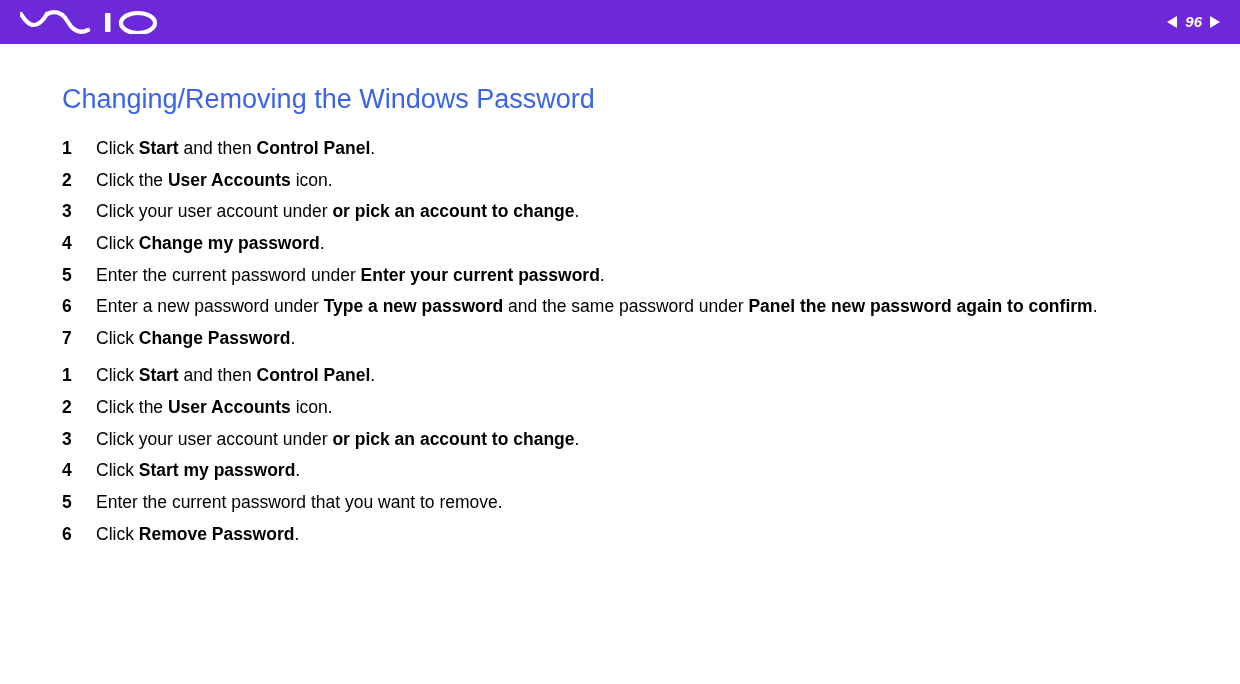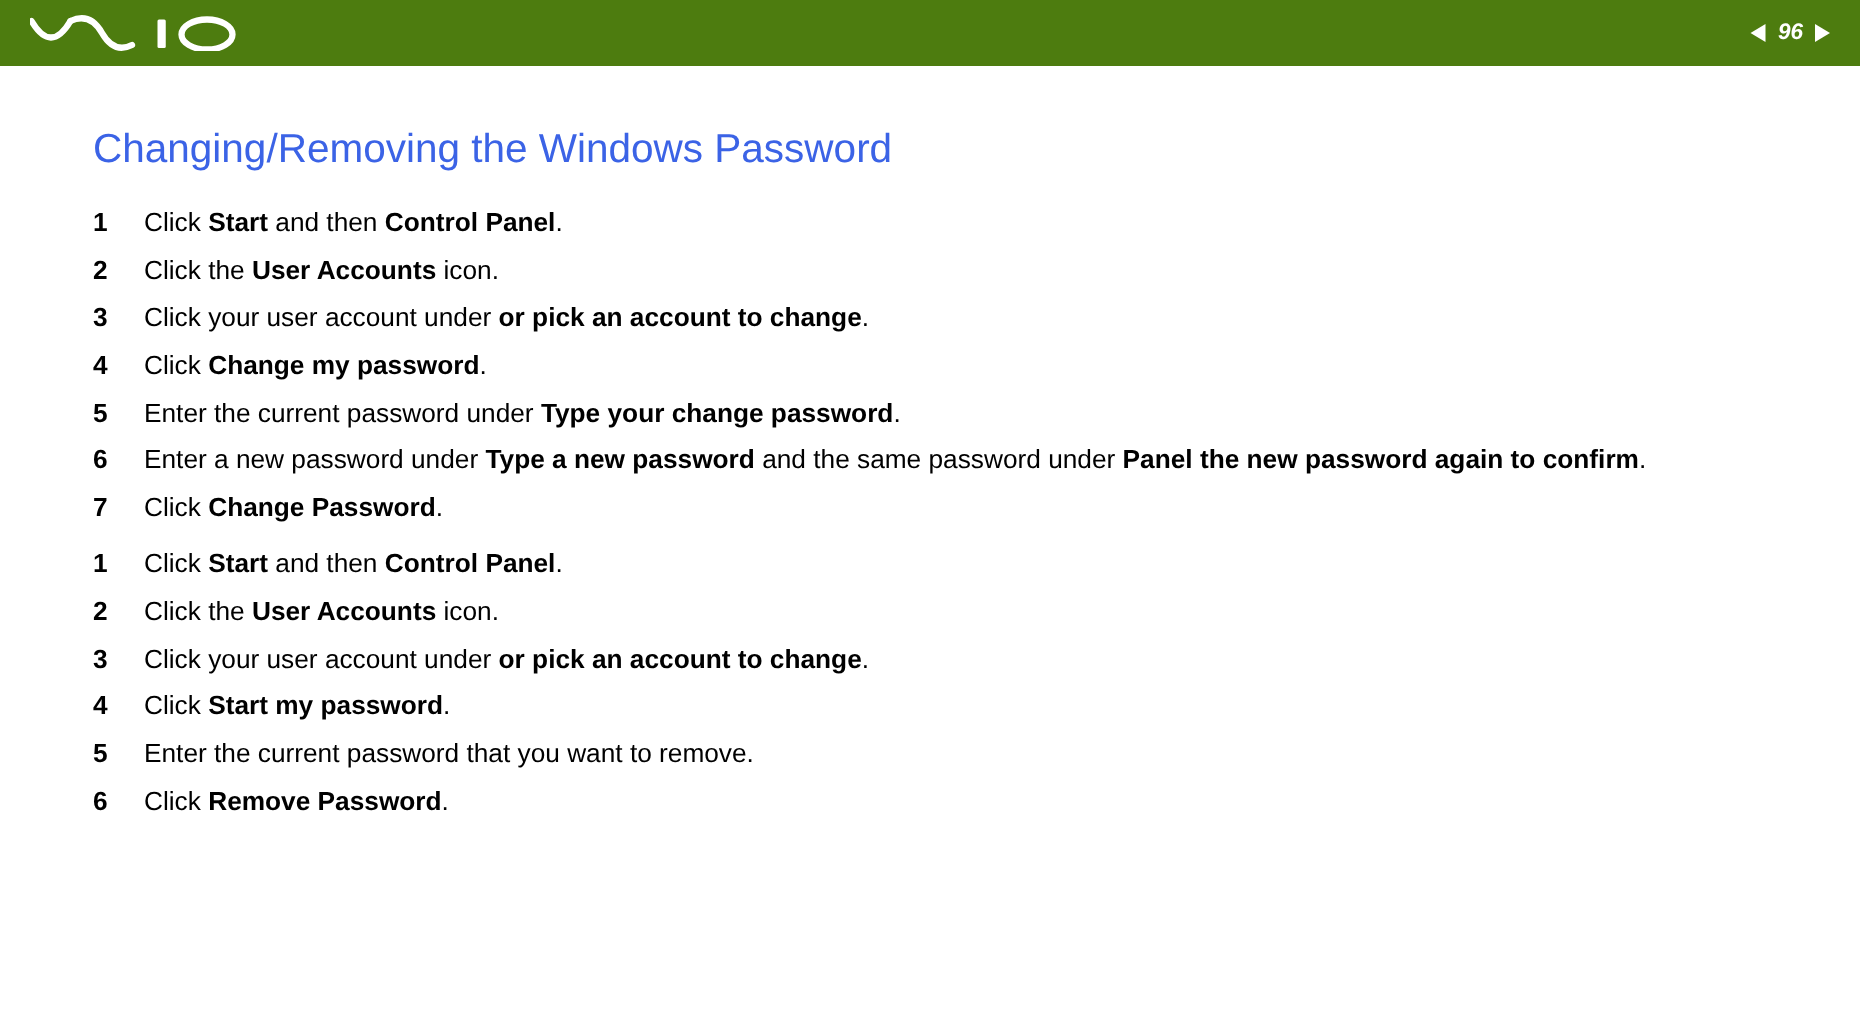--- a/index.html
+++ b/index.html
@@ -4,21 +4,21 @@
 <style>
   * { box-sizing: border-box; margin: 0; padding: 0; }
   body {
     width: 1240px;
     height: 684px;
     background: #ffffff;
     font-family: Arial, Helvetica, sans-serif;
     color: #000;
   }
   .header {
-    background: #4d7c0f;
+    background: #6d28d9;
     height: 44px;
     display: flex;
     justify-content: space-between;
     align-items: center;
     padding: 0 18px 0 20px;
     color: #fff;
   }
   .logo {
     display: flex;
     align-items: center;
@@ -131,21 +131,21 @@
       <li>
         <span class="step-num">3</span>
         <span class="step-text">Click your user account under <b>or pick an account to change</b>.</span>
       </li>
       <li>
         <span class="step-num">4</span>
         <span class="step-text">Click <b>Change my password</b>.</span>
       </li>
       <li>
         <span class="step-num">5</span>
-        <span class="step-text">Enter the current password under <b>Type your change password</b>.</span>
+        <span class="step-text">Enter the current password under <b>Enter your current password</b>.</span>
       </li>
       <li>
         <span class="step-num">6</span>
         <span class="step-text">Enter a new password under <b>Type a new password</b> and the same password under <b>Panel the new password again to confirm</b>.</span>
       </li>
       <li>
         <span class="step-num">7</span>
         <span class="step-text">Click <b>Change Password</b>.</span>
       </li>
     </ol>

